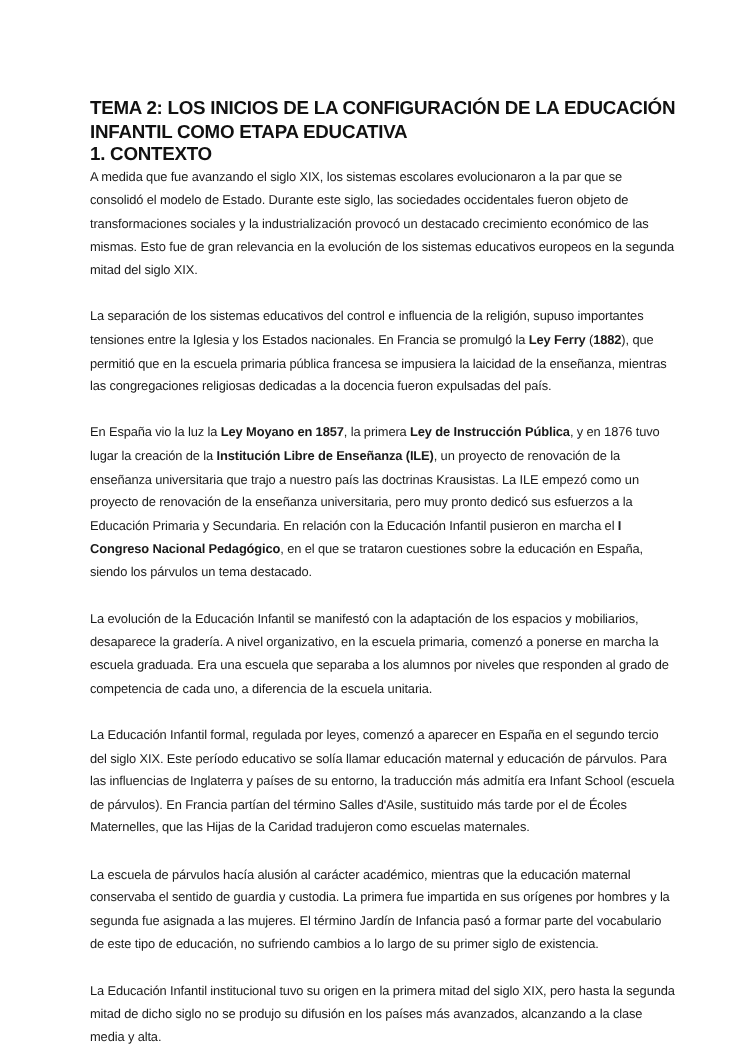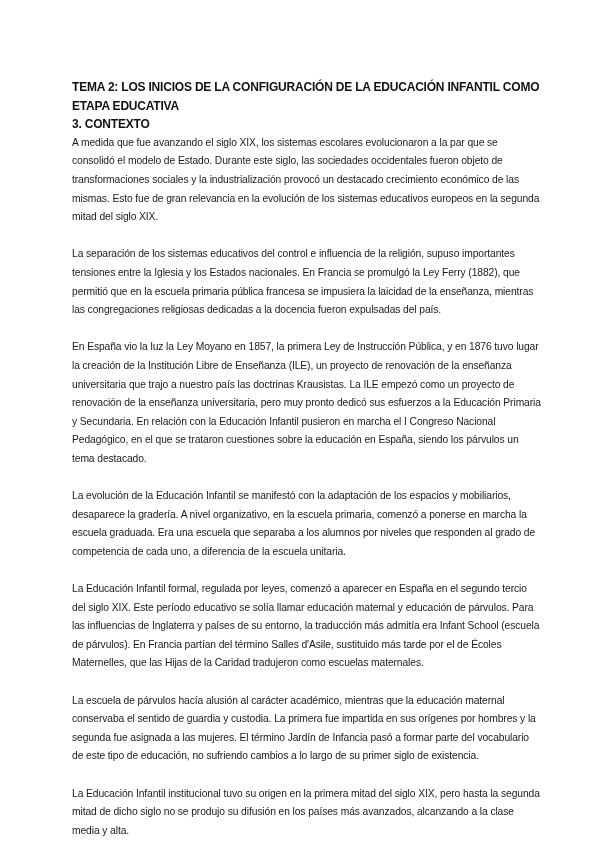--- a/index.html
+++ b/index.html
@@ -3,31 +3,31 @@
 <meta charset="utf-8">
 <style>
   html, body { margin: 0; padding: 0; background: #ffffff; }
   body { width: 600px; height: 848px; position: relative; overflow: hidden; }
   .page {
     position: absolute; left: 72px; top: 78px; width: 470px;
     font-family: "Liberation Sans", sans-serif;
     font-size: 10.3px; line-height: 18.6px; color: #1a1a1a;
     letter-spacing: -0.1px;
   }
-  .h { font-weight: bold; color: #111; font-size: 12px; letter-spacing: -0.2px; }
+  .h { font-weight: bold; color: #111; font-size: 15px; letter-spacing: -0.2px; }
   p { margin: 0; }
   .gap { height: 18.6px; }
-  b { font-weight: normal; }
+  b { font-weight: bold; }
 </style>
 </head>
 <body>
 
 <div class="page">
   <p class="h">TEMA 2: LOS INICIOS DE LA CONFIGURACIÓN DE LA EDUCACIÓN INFANTIL COMO ETAPA EDUCATIVA</p>
-  <p class="h">3. CONTEXTO</p>
+  <p class="h">1. CONTEXTO</p>
   <p>A medida que fue avanzando el siglo XIX, los sistemas escolares evolucionaron a la par que se consolidó el modelo de Estado. Durante este siglo, las sociedades occidentales fueron objeto de transformaciones sociales y la industrialización provocó un destacado crecimiento económico de las mismas. Esto fue de gran relevancia en la evolución de los sistemas educativos europeos en la segunda mitad del siglo XIX.</p>
   <div class="gap"></div>
   <p><span>La separación de los sistemas educativos del control e influencia de la religión, supuso importantes tensiones entre la Iglesia y los Estados nacionales. En Francia se promulgó la </span><b>Ley Ferry</b><span> (</span><b>1882</b><span>), que permitió que en la escuela primaria pública francesa se impusiera la laicidad de la enseñanza, mientras las congregaciones religiosas dedicadas a la docencia fueron expulsadas del país.</span></p>
   <div class="gap"></div>
   <p><span>En España vio la luz la </span><b>Ley Moyano en 1857</b><span>, la primera </span><b>Ley de Instrucción Pública</b><span>, y en 1876 tuvo lugar la creación de la </span><b>Institución Libre de Enseñanza (ILE)</b><span>, un proyecto de renovación de la enseñanza universitaria que trajo a nuestro país las doctrinas Krausistas. La ILE empezó como un proyecto de renovación de la enseñanza universitaria, pero muy pronto dedicó sus esfuerzos a la Educación Primaria y Secundaria. En relación con la Educación Infantil pusieron en marcha el </span><b>I Congreso Nacional Pedagógico</b><span>, en el que se trataron cuestiones sobre la educación en España, siendo los párvulos un tema destacado.</span></p>
   <div class="gap"></div>
   <p>La evolución de la Educación Infantil se manifestó con la adaptación de los espacios y mobiliarios, desaparece la gradería. A nivel organizativo, en la escuela primaria, comenzó a ponerse en marcha la escuela graduada. Era una escuela que separaba a los alumnos por niveles que responden al grado de competencia de cada uno, a diferencia de la escuela unitaria.</p>
   <div class="gap"></div>
   <p>La Educación Infantil formal, regulada por leyes, comenzó a aparecer en España en el segundo tercio del siglo XIX. Este período educativo se solía llamar educación maternal y educación de párvulos. Para las influencias de Inglaterra y países de su entorno, la traducción más admitía era Infant School (escuela de párvulos). En Francia partían del término Salles d'Asile, sustituido más tarde por el de Écoles Maternelles, que las Hijas de la Caridad tradujeron como escuelas maternales.</p>
   <div class="gap"></div>

